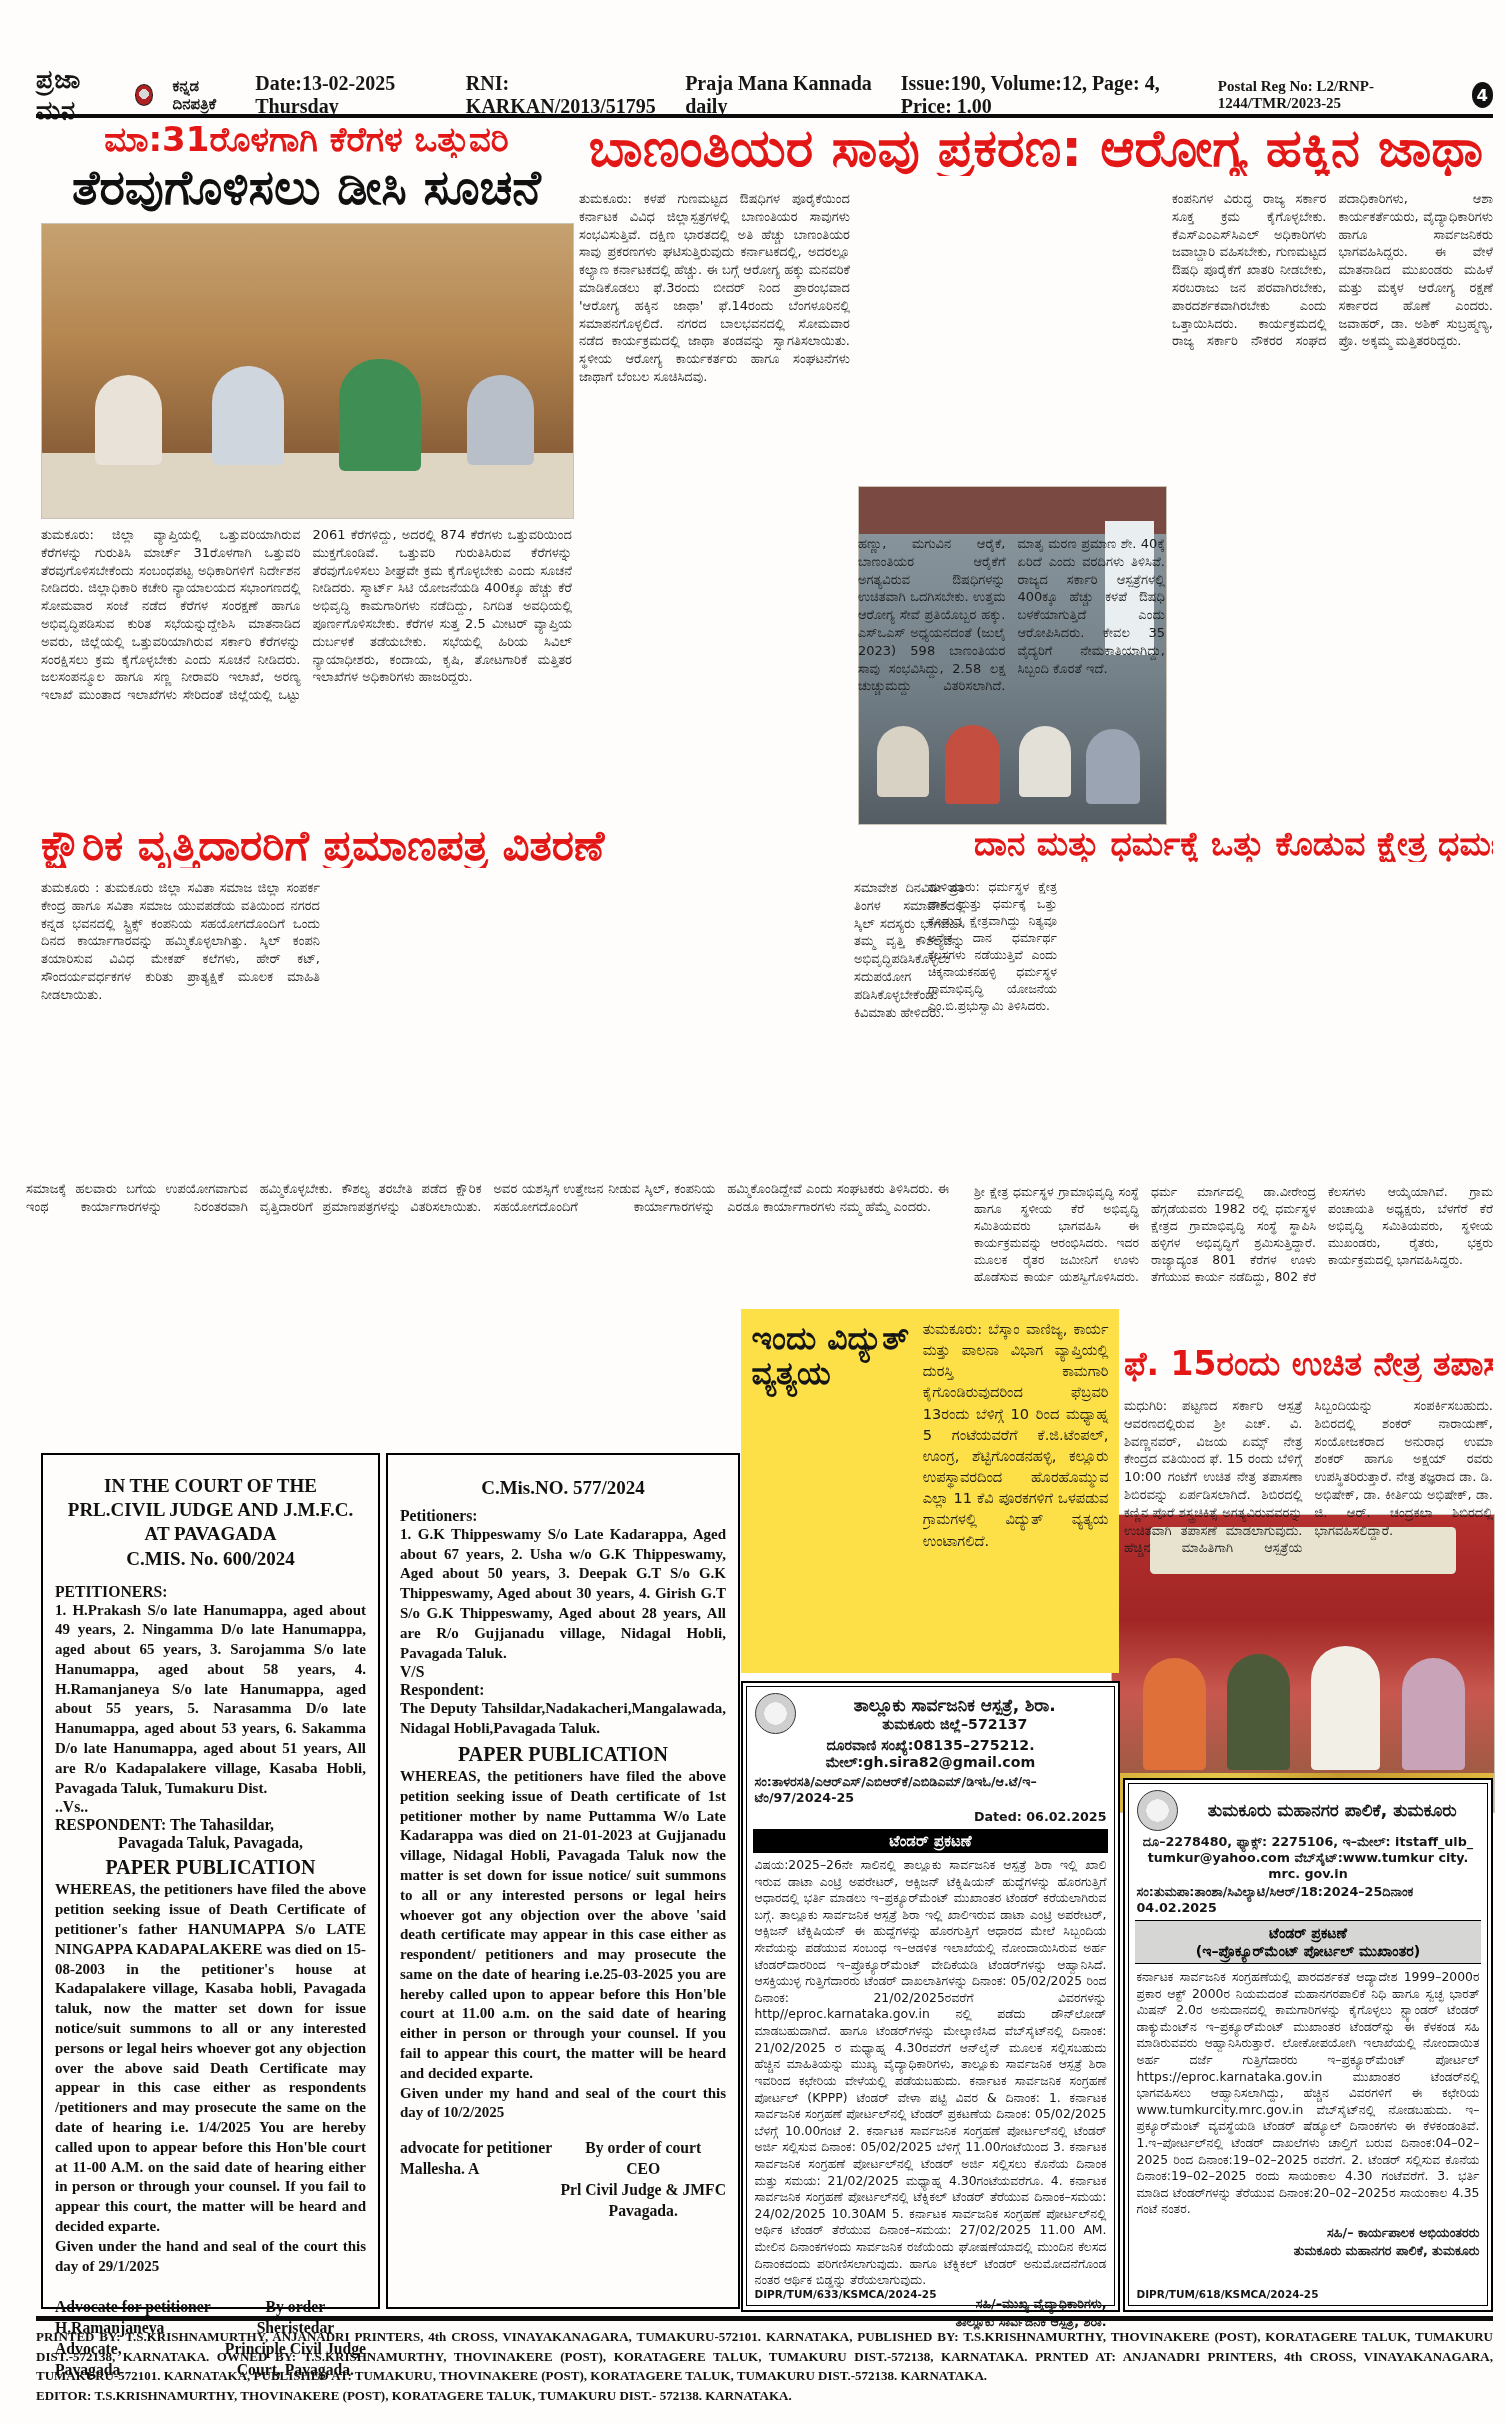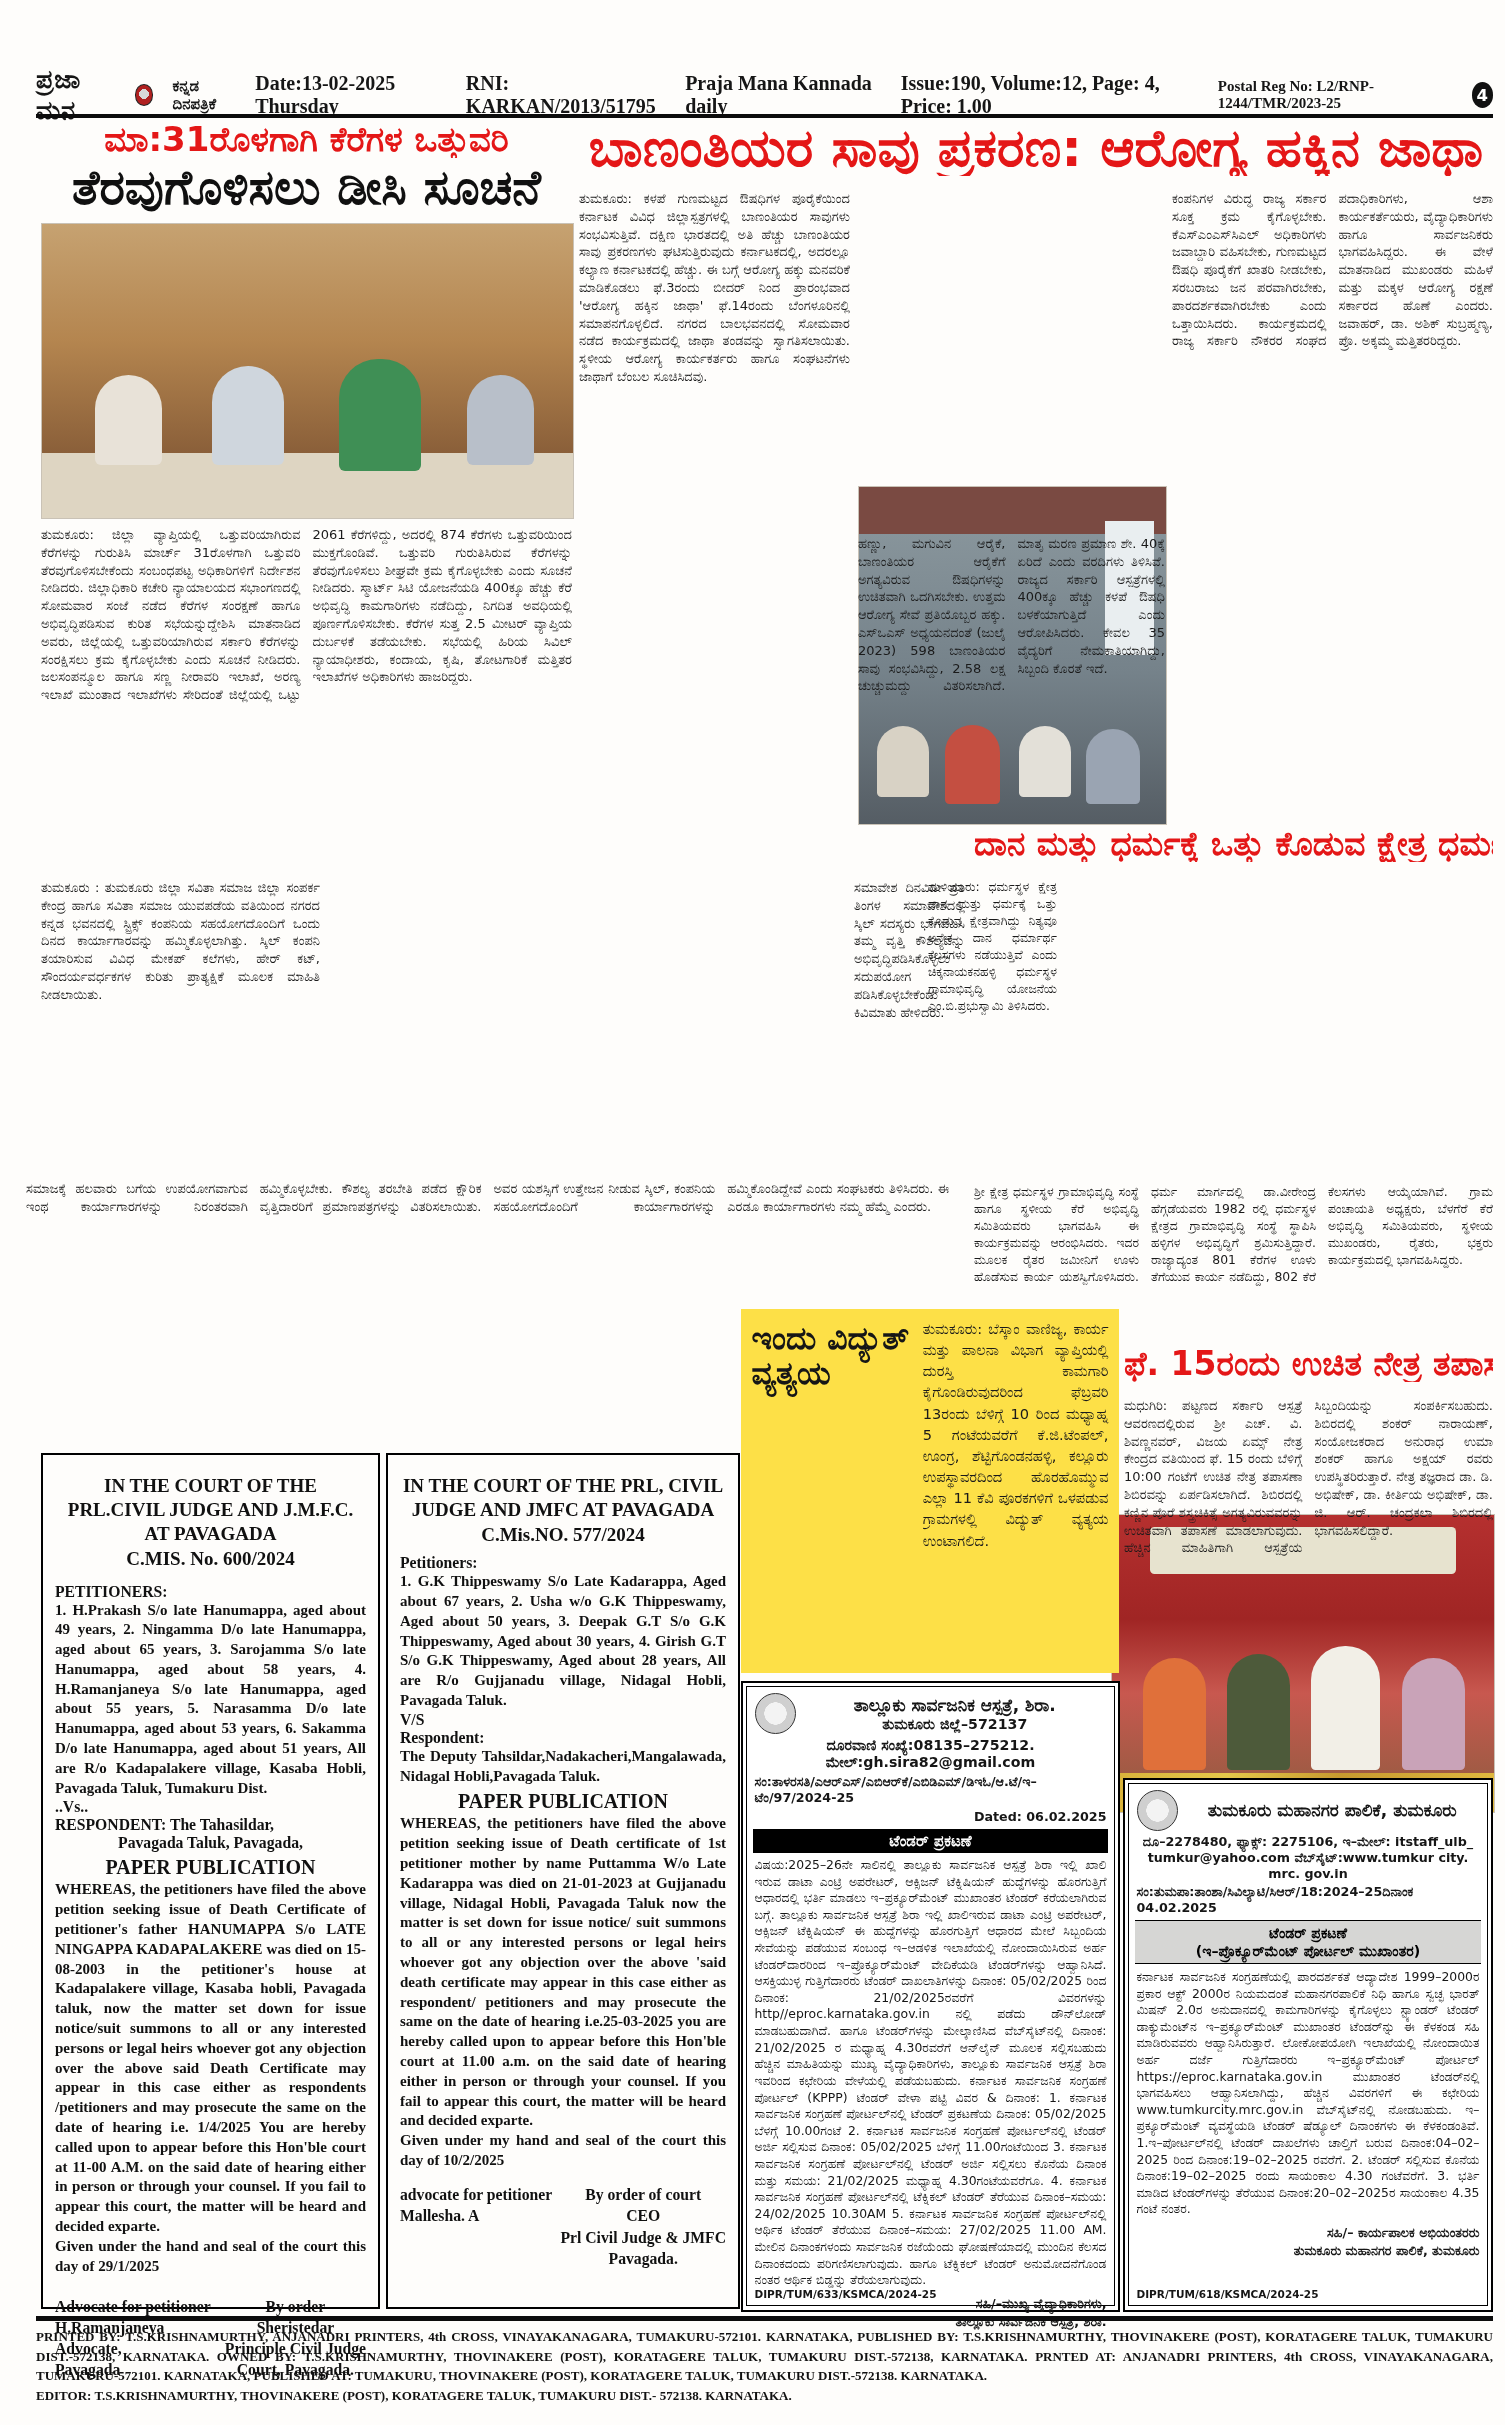--- a/index.html
+++ b/index.html
@@ -85,20 +85,21 @@
     <div class="pshape" style="left:0;top:0;width:100%;height:14%;background:#7a4a42;"></div>
     <div class="pshape" style="right:4%;top:10%;width:16%;height:40%;background:#e9eef0;"></div>
     <div class="pshape" style="left:6%;bottom:8%;width:52px;height:71px;border-radius:26px 26px 4.5px 4.5px;background:#d8d2c5;"></div>
     <div class="pshape" style="left:28%;bottom:6%;width:55px;height:79px;border-radius:28px 28px 4.5px 4.5px;background:#c44f41;"></div>
     <div class="pshape" style="left:52%;bottom:8%;width:52px;height:71px;border-radius:26px 26px 4.5px 4.5px;background:#e3e0d8;"></div>
     <div class="pshape" style="left:74%;bottom:6%;width:54px;height:75px;border-radius:27px 27px 4.5px 4.5px;background:#9aa4b2;"></div>
   </div>
   <div class="abs kn body-txt cols2" style="left:858px;top:535px;width:307px;height:277px;">ಹಣ್ಣು, ಮಗುವಿನ ಆರೈಕೆ, ಬಾಣಂತಿಯರ ಆರೈಕೆಗೆ ಅಗತ್ಯವಿರುವ ಔಷಧಿಗಳನ್ನು ಉಚಿತವಾಗಿ ಒದಗಿಸಬೇಕು. ಉತ್ತಮ ಆರೋಗ್ಯ ಸೇವೆ ಪ್ರತಿಯೊಬ್ಬರ ಹಕ್ಕು. ಎಸ್‌ಒಎಸ್ ಅಧ್ಯಯನದಂತೆ (ಜುಲೈ 2023) 598 ಬಾಣಂತಿಯರ ಸಾವು ಸಂಭವಿಸಿದ್ದು, 2.58 ಲಕ್ಷ ಚುಚ್ಚುಮದ್ದು ವಿತರಿಸಲಾಗಿದೆ. ಮಾತೃ ಮರಣ ಪ್ರಮಾಣ ಶೇ. 40ಕ್ಕೆ ಏರಿದೆ ಎಂದು ವರದಿಗಳು ತಿಳಿಸಿವೆ. ರಾಜ್ಯದ ಸರ್ಕಾರಿ ಆಸ್ಪತ್ರೆಗಳಲ್ಲಿ 400ಕ್ಕೂ ಹೆಚ್ಚು ಕಳಪೆ ಔಷಧಿ ಬಳಕೆಯಾಗುತ್ತಿದೆ ಎಂದು ಆರೋಪಿಸಿದರು. ಕೇವಲ 35 ವೈದ್ಯರಿಗೆ ನೇಮಕಾತಿಯಾಗಿದ್ದು, ಸಿಬ್ಬಂದಿ ಕೊರತೆ ಇದೆ.</div>
   <div class="abs kn body-txt cols2" style="left:1172px;top:190px;width:321px;height:622px;">ಕಂಪನಿಗಳ ವಿರುದ್ಧ ರಾಜ್ಯ ಸರ್ಕಾರ ಸೂಕ್ತ ಕ್ರಮ ಕೈಗೊಳ್ಳಬೇಕು. ಕೆಎಸ್‌ಎಂಎಸ್‌ಸಿಎಲ್ ಅಧಿಕಾರಿಗಳು ಜವಾಬ್ದಾರಿ ವಹಿಸಬೇಕು, ಗುಣಮಟ್ಟದ ಔಷಧಿ ಪೂರೈಕೆಗೆ ಖಾತರಿ ನೀಡಬೇಕು, ಸರಬರಾಜು ಜನ ಪರವಾಗಿರಬೇಕು, ಪಾರದರ್ಶಕವಾಗಿರಬೇಕು ಎಂದು ಒತ್ತಾಯಿಸಿದರು. ಕಾರ್ಯಕ್ರಮದಲ್ಲಿ ರಾಜ್ಯ ಸರ್ಕಾರಿ ನೌಕರರ ಸಂಘದ ಪದಾಧಿಕಾರಿಗಳು, ಆಶಾ ಕಾರ್ಯಕರ್ತೆಯರು, ವೈದ್ಯಾಧಿಕಾರಿಗಳು ಹಾಗೂ ಸಾರ್ವಜನಿಕರು ಭಾಗವಹಿಸಿದ್ದರು. ಈ ವೇಳೆ ಮಾತನಾಡಿದ ಮುಖಂಡರು ಮಹಿಳೆ ಮತ್ತು ಮಕ್ಕಳ ಆರೋಗ್ಯ ರಕ್ಷಣೆ ಸರ್ಕಾರದ ಹೊಣೆ ಎಂದರು. ಜವಾಹರ್, ಡಾ. ಅಶಿಕ್ ಸುಬ್ರಹ್ಮಣ್ಯ, ಪ್ರೊ. ಅಕ್ಕಮ್ಮ ಮತ್ತಿತರರಿದ್ದರು.</div>
 
+  <div class="abs red-head kn nowrap" style="left:41px;top:823px;width:923px;font-size:42px;text-align:left;">ಕ್ಷೌರಿಕ ವೃತ್ತಿದಾರರಿಗೆ ಪ್ರಮಾಣಪತ್ರ ವಿತರಣೆ</div>
   <div class="abs kn body-txt" style="left:41px;top:879px;width:279px;height:292px;">ತುಮಕೂರು : ತುಮಕೂರು ಜಿಲ್ಲಾ ಸವಿತಾ ಸಮಾಜ ಜಿಲ್ಲಾ ಸಂಪರ್ಕ ಕೇಂದ್ರ ಹಾಗೂ ಸವಿತಾ ಸಮಾಜ ಯುವಪಡೆಯ ವತಿಯಿಂದ ನಗರದ ಕನ್ನಡ ಭವನದಲ್ಲಿ ಸ್ಟ್ರಿಕ್ಸ್ ಕಂಪನಿಯ ಸಹಯೋಗದೊಂದಿಗೆ ಒಂದು ದಿನದ ಕಾರ್ಯಾಗಾರವನ್ನು ಹಮ್ಮಿಕೊಳ್ಳಲಾಗಿತ್ತು. ಸ್ಕಿಲ್ ಕಂಪನಿ ತಯಾರಿಸುವ ವಿವಿಧ ಮೇಕಪ್ ಕಲೆಗಳು, ಹೇರ್ ಕಟ್, ಸೌಂದರ್ಯವರ್ಧಕಗಳ ಕುರಿತು ಪ್ರಾತ್ಯಕ್ಷಿಕೆ ಮೂಲಕ ಮಾಹಿತಿ ನೀಡಲಾಯಿತು.</div>
   <div class="abs kn body-txt" style="left:854px;top:879px;width:111px;height:292px;">ಸಮಾವೇಶ ದಿನವಿಡೀ ಪ್ರತಿ ತಿಂಗಳ ಸಮಾವೇಶದಲ್ಲಿ ಸ್ಕಿಲ್ ಸದಸ್ಯರು ಭಾಗವಹಿಸಿ ತಮ್ಮ ವೃತ್ತಿ ಕೌಶಲ್ಯವನ್ನು ಅಭಿವೃದ್ಧಿಪಡಿಸಿಕೊಳ್ಳಲು ಸದುಪಯೋಗ ಪಡಿಸಿಕೊಳ್ಳಬೇಕೆಂದು ಕಿವಿಮಾತು ಹೇಳಿದರು.</div>
   <div class="abs kn body-txt cols4" style="left:26px;top:1180px;width:923px;height:123px;">ಸಮಾಜಕ್ಕೆ ಹಲವಾರು ಬಗೆಯ ಉಪಯೋಗವಾಗುವ ಇಂಥ ಕಾರ್ಯಾಗಾರಗಳನ್ನು ನಿರಂತರವಾಗಿ ಹಮ್ಮಿಕೊಳ್ಳಬೇಕು. ಕೌಶಲ್ಯ ತರಬೇತಿ ಪಡೆದ ಕ್ಷೌರಿಕ ವೃತ್ತಿದಾರರಿಗೆ ಪ್ರಮಾಣಪತ್ರಗಳನ್ನು ವಿತರಿಸಲಾಯಿತು. ಅವರ ಯಶಸ್ಸಿಗೆ ಉತ್ತೇಜನ ನೀಡುವ ಸ್ಕಿಲ್, ಕಂಪನಿಯ ಸಹಯೋಗದೊಂದಿಗೆ ಕಾರ್ಯಾಗಾರಗಳನ್ನು ಹಮ್ಮಿಕೊಂಡಿದ್ದೇವೆ ಎಂದು ಸಂಘಟಕರು ತಿಳಿಸಿದರು. ಈ ಎರಡೂ ಕಾರ್ಯಾಗಾರಗಳು ನಮ್ಮ ಹೆಮ್ಮೆ ಎಂದರು.</div>
 
   <div class="abs red-head kn nowrap" style="left:974px;top:826px;width:519px;font-size:33px;">ದಾನ ಮತ್ತು ಧರ್ಮಕ್ಕೆ ಒತ್ತು ಕೊಡುವ ಕ್ಷೇತ್ರ ಧರ್ಮಸ್ಥಳ</div>
   <div class="abs kn body-txt" style="left:928px;top:879px;width:129px;height:297px;font-size:12.4px;">ಹುಳಿಯಾರು: ಧರ್ಮಸ್ಥಳ ಕ್ಷೇತ್ರ ದಾನ ಮತ್ತು ಧರ್ಮಕ್ಕೆ ಒತ್ತು ಕೊಡುವ ಕ್ಷೇತ್ರವಾಗಿದ್ದು ನಿತ್ಯವೂ ಅನೇಕ ದಾನ ಧರ್ಮಾರ್ಥ ಕೆಲಸಗಳು ನಡೆಯುತ್ತಿವೆ ಎಂದು ಚಿಕ್ಕನಾಯಕನಹಳ್ಳಿ ಧರ್ಮಸ್ಥಳ ಗ್ರಾಮಾಭಿವೃದ್ಧಿ ಯೋಜನೆಯ ಎಂ.ಬಿ.ಪ್ರಭುಸ್ವಾಮಿ ತಿಳಿಸಿದರು.</div>
   <div class="abs photo" style="left:1111px;top:879px;width:382px;height:297px;background:linear-gradient(180deg,#b5302f 0%,#a02524 35%,#c8584f 60%,#8d5c3f 100%);">
     <div class="pshape" style="left:10%;top:4%;width:80%;height:16%;background:#e7e3cf;border-radius:4.5px;"></div>
     <div class="pshape" style="left:8%;bottom:14%;width:63px;height:112px;border-radius:31.5px 31.5px 4.5px 4.5px;background:#e0703a;"></div>
     <div class="pshape" style="left:30%;bottom:14%;width:63px;height:116px;border-radius:31.5px 31.5px 4.5px 4.5px;background:#4d5a3a;"></div>
@@ -137,21 +138,20 @@
       <div style="text-align:center;">
         <div>By order</div>
         <div>Sheristedar</div>
         <div>Principle Civil Judge</div>
         <div>Court, Pavagada.</div>
       </div>
     </div>
   </div>
 
   <div class="abs court-box" style="left:386px;top:1453px;width:354px;height:856px;box-sizing:border-box;">
-    <div class="court-title">IN THE COURT OF THE PRL, CIVIL JUDGE AND JMFC AT PAVAGADA</div>
     <div class="court-title" style="margin-top:1.5px;">C.Mis.NO. 577/2024</div>
     <div class="court-label" style="margin-top:7.5px;">Petitioners:</div>
     <div class="court-body">1. G.K Thippeswamy S/o Late Kadarappa, Aged about 67 years, 2. Usha w/o G.K Thippeswamy, Aged about 50 years, 3. Deepak G.T S/o G.K Thippeswamy, Aged about 30 years, 4. Girish G.T S/o G.K Thippeswamy, Aged about 28 years, All are R/o Gujjanadu village, Nidagal Hobli, Pavagada Taluk.</div>
     <div class="court-label">V/S</div>
     <div class="court-label">Respondent:</div>
     <div class="court-body">The Deputy Tahsildar,Nadakacheri,Mangalawada, Nidagal Hobli,Pavagada Taluk.</div>
     <div class="court-title" style="font-size:20px;margin-top:3px;">PAPER PUBLICATION</div>
     <div class="court-body">WHEREAS, the petitioners have filed the above petition seeking issue of Death certificate of 1st petitioner mother by name Puttamma W/o Late Kadarappa was died on 21-01-2023 at Gujjanadu village, Nidagal Hobli, Pavagada Taluk now the matter is set down for issue notice/ suit summons to all or any interested persons or legal heirs whoever got any objection over the above 'said death certificate may appear in this case either as respondent/ petitioners and may prosecute the same on the date of hearing i.e.25-03-2025 you are hereby called upon to appear before this Hon'ble court at 11.00 a.m. on the said date of hearing either in person or through your counsel. If you fail to appear this court, the matter will be heard and decided exparte.</div>
     <div class="court-body">Given under my hand and seal of the court this day of 10/2/2025</div>
     <div class="sig-row" style="margin-top:13.5px;">

